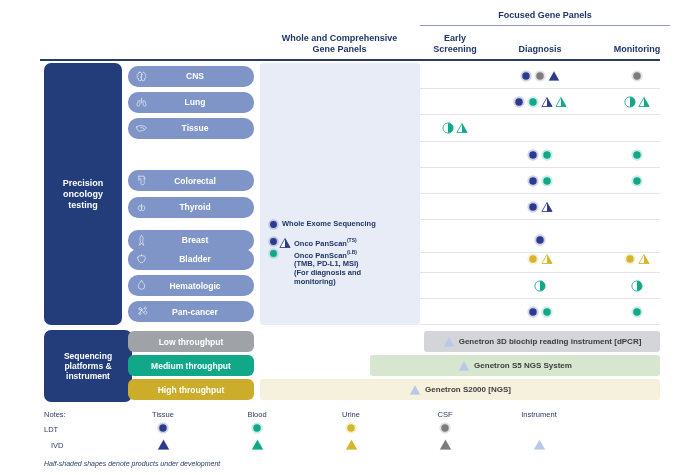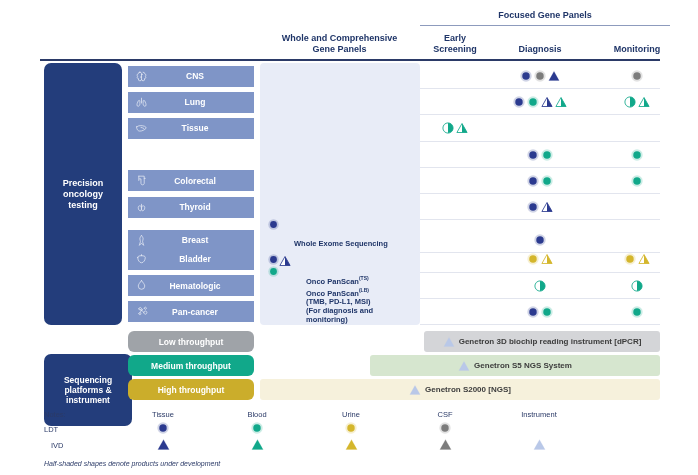--- a/index.html
+++ b/index.html
@@ -55,21 +55,21 @@
   }
 
   .rows { position:absolute; left:0; top:0; width:698px; height:266px; }
   .row { position:absolute; left:0; width:698px; height:26.2px; }
   .row-sep {
     position:absolute; left:420px; width:240px; height:1px;
     background:#e2e5ee; bottom:0;
   }
   .organ {
     position:absolute; left:128px; top:2.6px; width:126px; height:21px;
-    background:#7f95c7; border-radius:0;
+    background:#7f95c7; border-radius:10px;
     display:flex; align-items:center;
   }
   .organ .ico {
     width:26px; display:flex; align-items:center; justify-content:center;
     flex:0 0 26px;
   }
   .organ .nm {
     flex:1; text-align:center; color:#ffffff; font-size:8.5px;
     font-weight:bold; padding-right:18px;
   }
@@ -80,31 +80,31 @@
     display:flex; align-items:center; justify-content:center; gap:2px;
   }
   .cell.early { left:424px; width:62px; }
   .cell.diag  { left:490px; width:100px; }
   .cell.mon   { left:592px; width:90px; }
 
   
   .wes-legend { position:absolute; left:268px; top:158px; width:150px; }
   .leg-line { display:flex; align-items:flex-start; margin-bottom:2px; }
   .leg-syms { flex:0 0 auto; display:flex; align-items:center; gap:1px; }
-  .leg-txt { font-size:7.5px; font-weight:bold; color:#1f3568; line-height:9px; padding-left:15px;margin-top:20px; }
+  .leg-txt { font-size:7.5px; font-weight:bold; color:#1f3568; line-height:9px; padding-left:3px; }
   .leg-stack { display:flex; }
   .leg-stack-col { display:flex; flex-direction:column; gap:1px; }
 
   
   .platforms { position:absolute; left:0; top:330px; width:698px; height:75px; }
   .plat-side {
     position:absolute; left:44px; top:0px; width:88px; height:72px;
     background:#233d7b; border-radius:7px;
     color:#fff; font-size:8.5px; font-weight:bold; line-height:10px;
-    display:flex; align-items:center; justify-content:center; text-align:center;margin-top:24px;
+    display:flex; align-items:center; justify-content:center; text-align:center;
   }
   .plat-row { position:absolute; left:0; width:698px; height:24px; }
   .tput {
     position:absolute; left:128px; top:1px; width:126px; height:21px;
     border-radius:6px; color:#fff; font-size:8.5px; font-weight:bold;
     display:flex; align-items:center; justify-content:center;
   }
   .instr {
     position:absolute; top:1px; height:21px; border-radius:3px;
     display:flex; align-items:center; justify-content:center; gap:4px;

